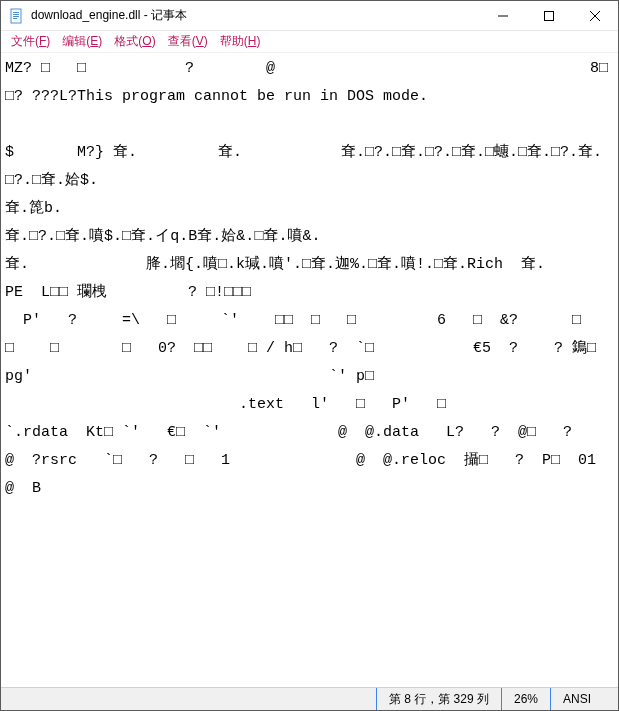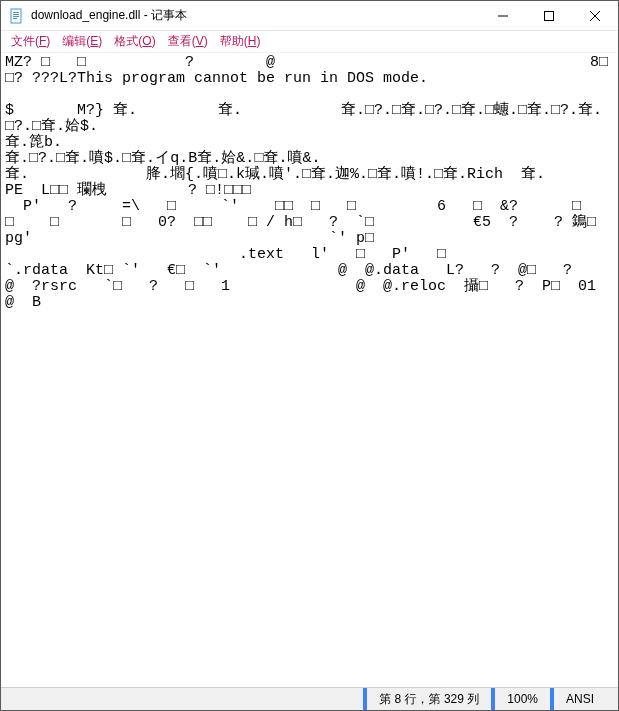--- a/index.html
+++ b/index.html
@@ -66,42 +66,42 @@
     cursor: default;
   }
   .menubar .menuitem u { text-decoration: underline; }
   
   .content {
     flex: 1;
     overflow: auto;
     padding: 2px 4px;
     font-family: Consolas, "Microsoft YaHei", "Courier New", monospace;
     font-size: 15px;
-    line-height: 16px;
+    line-height: 28px;
     color: #000;
     white-space: pre-wrap;
     word-break: break-all;
     border-top: 1px solid #f0f0f0;
     cursor: text;
   }
   
   .statusbar {
     height: 23px;
     display: flex;
     align-items: stretch;
     font-size: 12px;
     color: #000;
     border-top: 1px solid #d0d0d0;
     background: #f0f0f0;
   }
   .statusbar .cell {
     display: flex;
     align-items: center;
     padding: 0 12px;
-    border-left: 4px solid #3b82f6;
+    border-left: 1px solid #3b82f6;
     white-space: nowrap;
   }
   .statusbar .spacer {
     flex: 1;
     border-left: none;
   }
   .statusbar .cell.first { border-left: none; }
   .statusbar .cell.ansi { min-width: 68px; }
 </style>
 </head>
@@ -153,17 +153,17 @@
 $       M?} 耷.         耷.           耷.□?.□耷.□?.□耷.□蟪.□耷.□?.耷.□?.□耷.姶$.
 耷.箆b.
 耷.□?.□耷.噴$.□耷.イq.B耷.姶&amp;.□耷.噴&amp;.
 耷.             胮.壛{.噴□.k瑊.噴'.□耷.迦%.□耷.噴!.□耷.Rich  耷.                             PE  L□□ 瓓栧         ? □!□□□
   P'   ?     =\   □     `'    □□  □   □         6   □  &amp;?      □   □    □       □   0?  □□    □ / h□   ?  `□           €5  ?    ? 鵭□ pg'                                 `' p□
                           .text   l'   □   P'   □                    `.rdata  Kt□ `'   €□  `'             @  @.data   L?   ?  @□   ?             @  ?rsrc   `□   ?   □   1              @  @.reloc  攝□   ?  P□  01              @  B</div>
 
   <div class="statusbar">
     <div class="cell spacer first"></div>
     <div class="cell">第 8 行，第 329 列</div>
-    <div class="cell">100%</div>
+    <div class="cell">26%</div>
     <div class="cell ansi">ANSI</div>
   </div>
 
 </div>
 
 </body></html>

